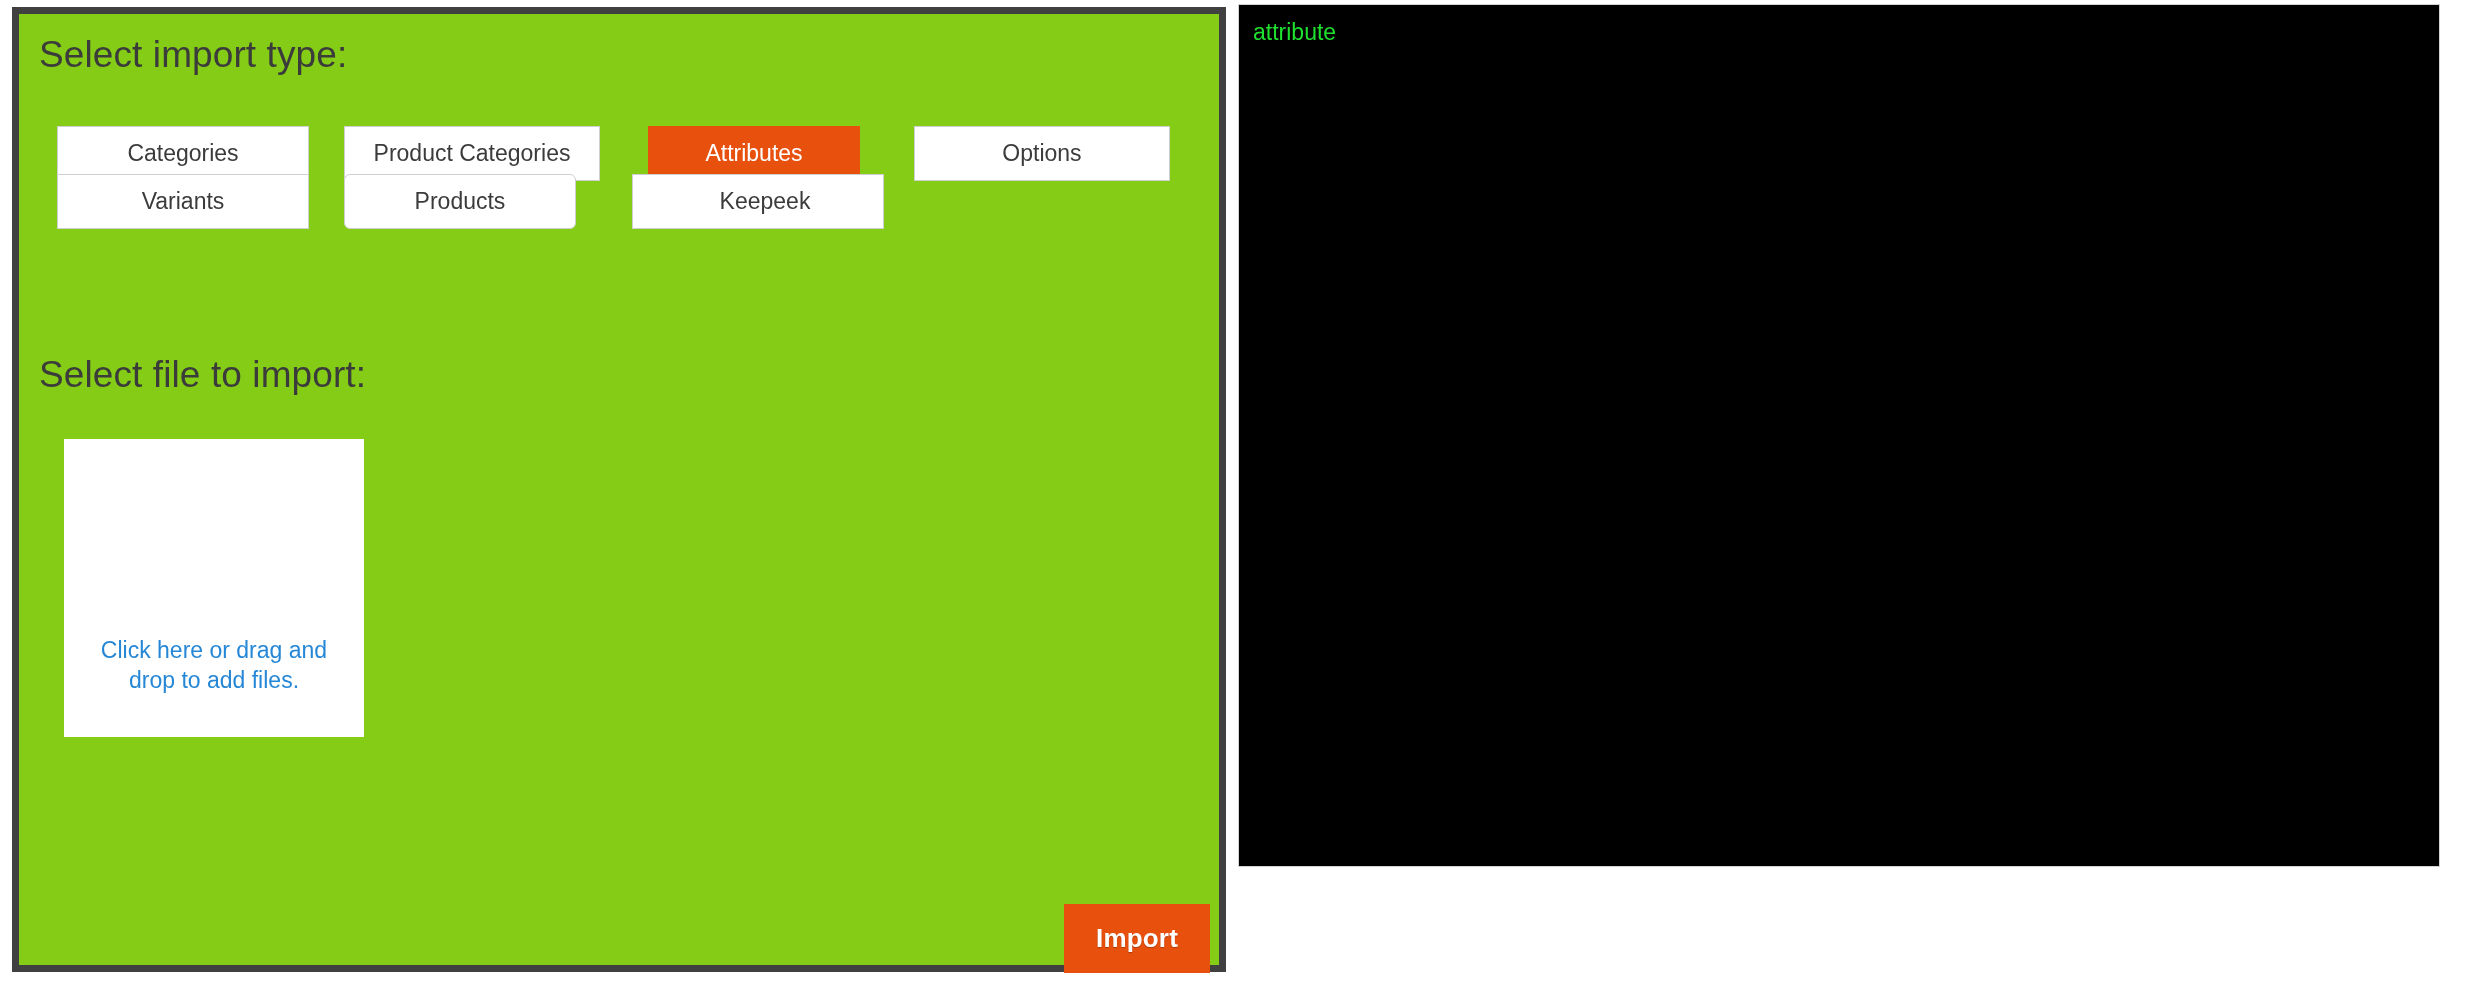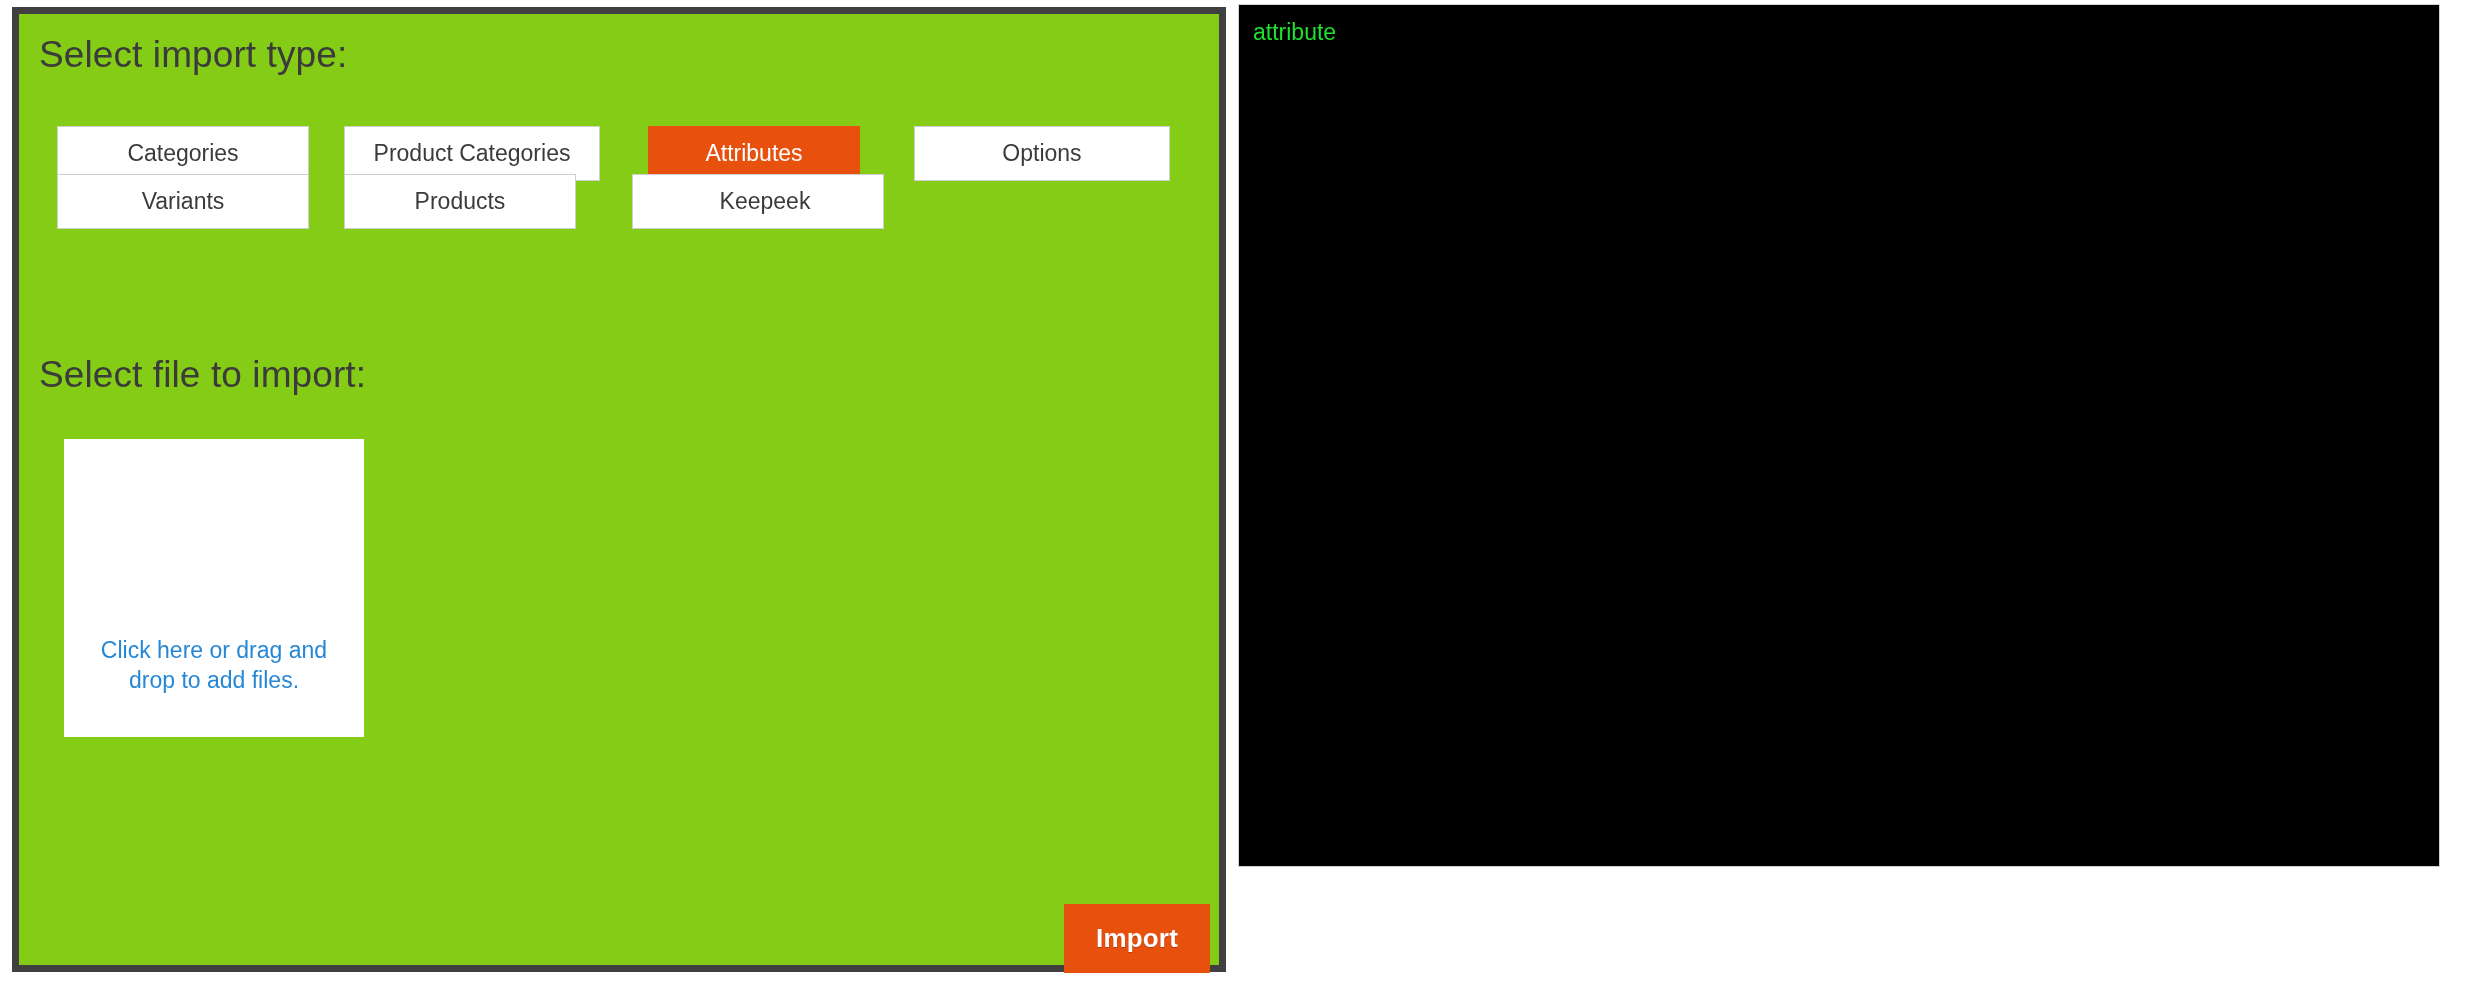--- a/index.html
+++ b/index.html
@@ -72,21 +72,21 @@
     color: #ffffff;
   }
 
   
   #btn-categories         { left: 38px;  top: 112px; width: 252px; }
   #btn-product-categories { left: 325px; top: 112px; width: 256px; }
   #btn-attributes         { left: 613px; top: 112px; width: 212px; margin-left: 16px; }
   #btn-options            { left: 895px; top: 112px; width: 256px; }
   
   #btn-variants           { left: 38px;  top: 160px; width: 252px; }
-  #btn-products           { left: 325px; top: 160px; width: 232px; }
+  #btn-products           { left: 325px; top: 160px; width: 232px; border-radius: 6px; }
   #btn-keepeek            { left: 613px; top: 160px; width: 252px; padding-left: 20px; }
 
   
   #file-dropzone {
     position: absolute;
     left: 45px;
     top: 425px;
     width: 300px;
     height: 298px;
     background: #ffffff;

